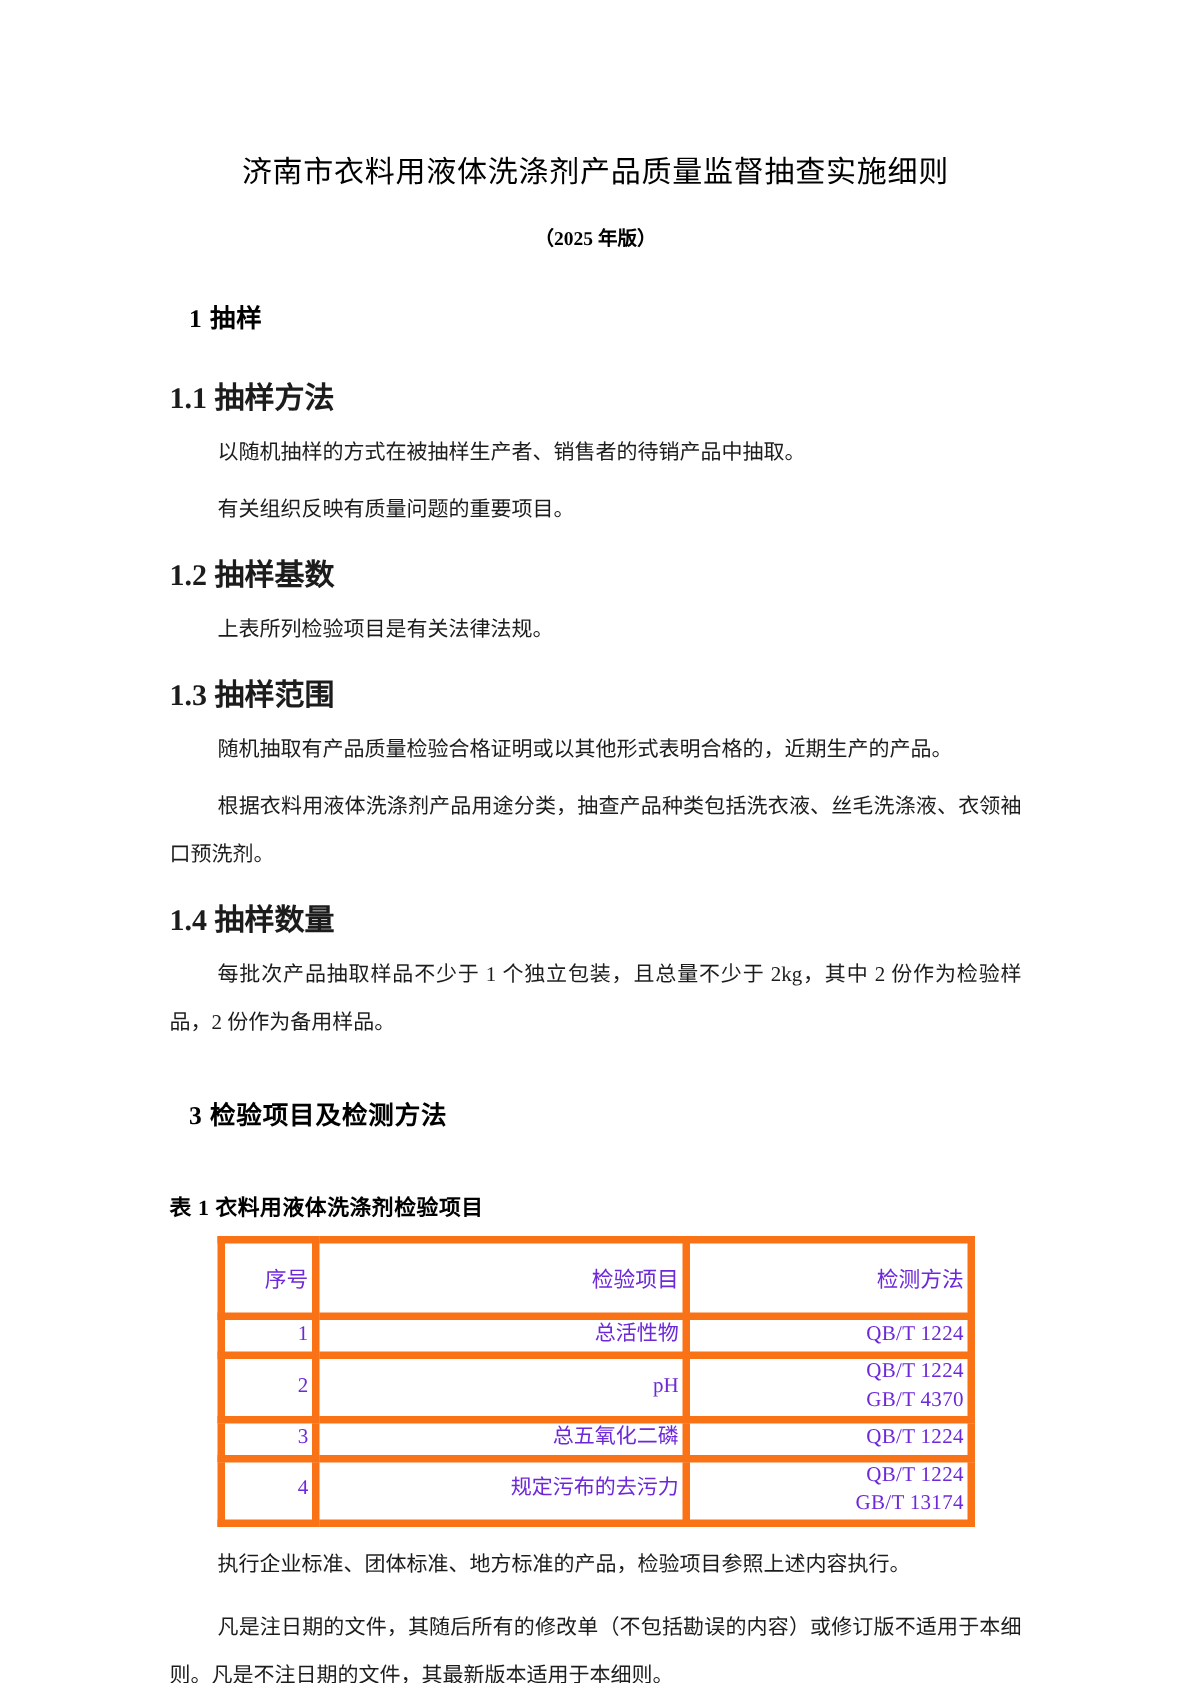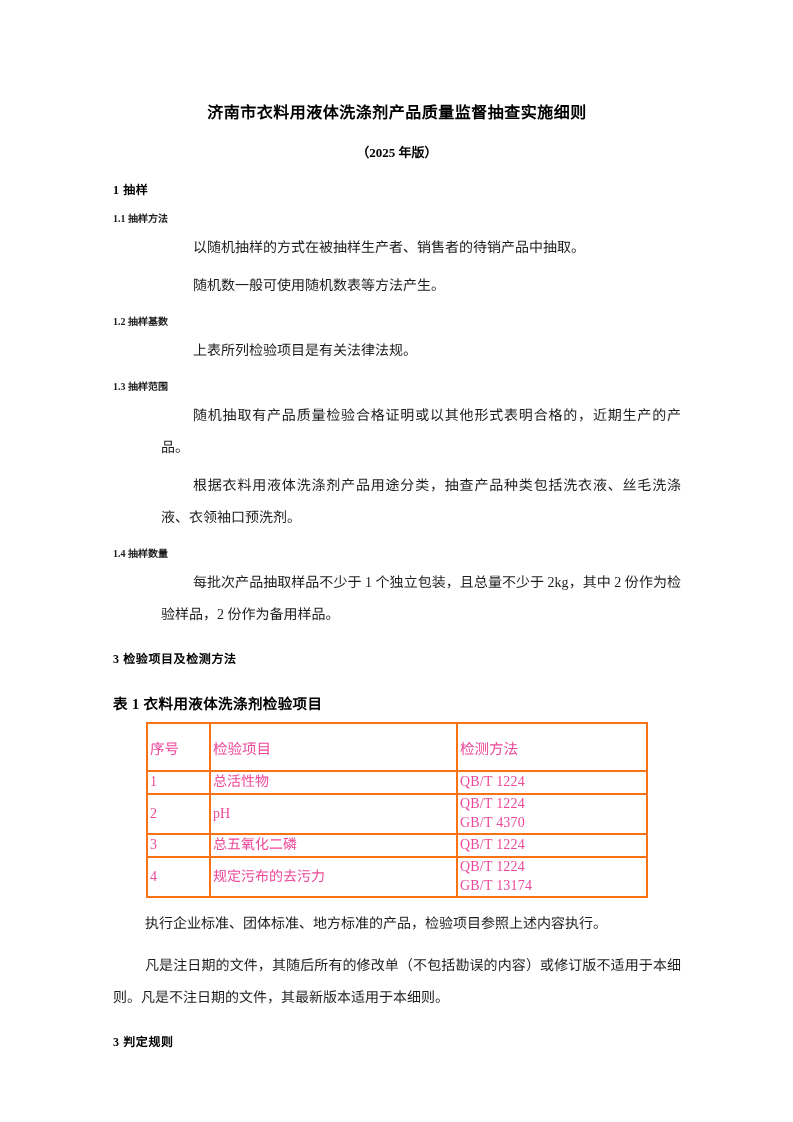--- a/index.html
+++ b/index.html
@@ -23,65 +23,64 @@
     top: 0;
     width: 568px;
     height: 1122px;
   }
 
   
   .doc-title {
     margin: 0;
     padding-top: 101px;
     text-align: center;
-    font-size: 16px;
-    font-weight: bold;
+    font-size: 20px;
+    font-weight: normal;
     letter-spacing: 0.5px;
     line-height: 1.45;
     color: #000000;
   }
   .doc-subtitle {
     margin: 0;
     padding-top: 20px;
     text-align: center;
     font-size: 13px;
     font-weight: bold;
     line-height: 1.4;
     color: #000000;
   }
 
   
   .sec-heading {
-    margin: 0;
+    margin: 13px;
     padding-top: 19px;
-    font-size: 12px;
+    font-size: 17px;
     font-weight: bold;
     line-height: 1.5;
     color: #000000;
     letter-spacing: 0.6px;
   }
   .sub-heading {
     margin: 0;
     padding-top: 12px;
-    font-size: 10px;
+    font-size: 20px;
     line-height: 1.5;
     color: #1c1c1c;
   }
   .para {
     margin: 0;
     padding-top: 11px;
     font-size: 14px;
     line-height: 32px;
     text-align: justify;
     text-justify: inter-ideograph;
     color: #1c1c1c;
   }
   .para.indent {
     text-indent: 32px;
-    margin-left: 48px;
   }
   .tight {
     padding-top: 6px;
   }
 
   
   .table-caption {
     margin: 0;
     padding-top: 24px;
     padding-bottom: 9px;
@@ -96,25 +95,25 @@
     width: 500px;
     margin: 0 auto;
     table-layout: fixed;
   }
   table.items col.c-no    { width: 63px; }
   table.items col.c-item  { width: 247px; }
   table.items col.c-meth  { width: 190px; }
 
   table.items th,
   table.items td {
-    border: 2px solid #f97316;
-    text-align: left;
+    border: 5px solid #f97316;
+    text-align: right;
     vertical-align: middle;
     font-size: 14px;
-    color: #ec4899;
+    color: #6d28d9;
     padding: 0 2px;
   }
   table.items thead th {
     height: 46px;
     font-weight: normal;
     font-size: 14.5px;
   }
   table.items tbody td {
     height: 30px;
     line-height: 1.35;
@@ -149,21 +148,21 @@
 <div class="page">
 
   <h1 class="doc-title">济南市衣料用液体洗涤剂产品质量监督抽查实施细则</h1>
 
   <h2 class="doc-subtitle">（2025 年版）</h2>
 
   <h3 class="sec-heading">1 抽样</h3>
 
   <h4 class="sub-heading">1.1 抽样方法</h4>
   <p class="para indent tight">以随机抽样的方式在被抽样生产者、销售者的待销产品中抽取。</p>
-  <p class="para indent tight">随机数一般可使用随机数表等方法产生。</p>
+  <p class="para indent tight">有关组织反映有质量问题的重要项目。</p>
 
   <h4 class="sub-heading">1.2 抽样基数</h4>
   <p class="para indent tight">上表所列检验项目是有关法律法规。</p>
 
   <h4 class="sub-heading">1.3 抽样范围</h4>
   <p class="para indent tight">随机抽取有产品质量检验合格证明或以其他形式表明合格的，近期生产的产品。</p>
   <p class="para indent tight">根据衣料用液体洗涤剂产品用途分类，抽查产品种类包括洗衣液、丝毛洗涤液、衣领袖口预洗剂。</p>
 
   <h4 class="sub-heading">1.4 抽样数量</h4>
   <p class="para indent tight">每批次产品抽取样品不少于 1 个独立包装，且总量不少于 2kg，其中 2 份作为检验样品，2 份作为备用样品。</p>

